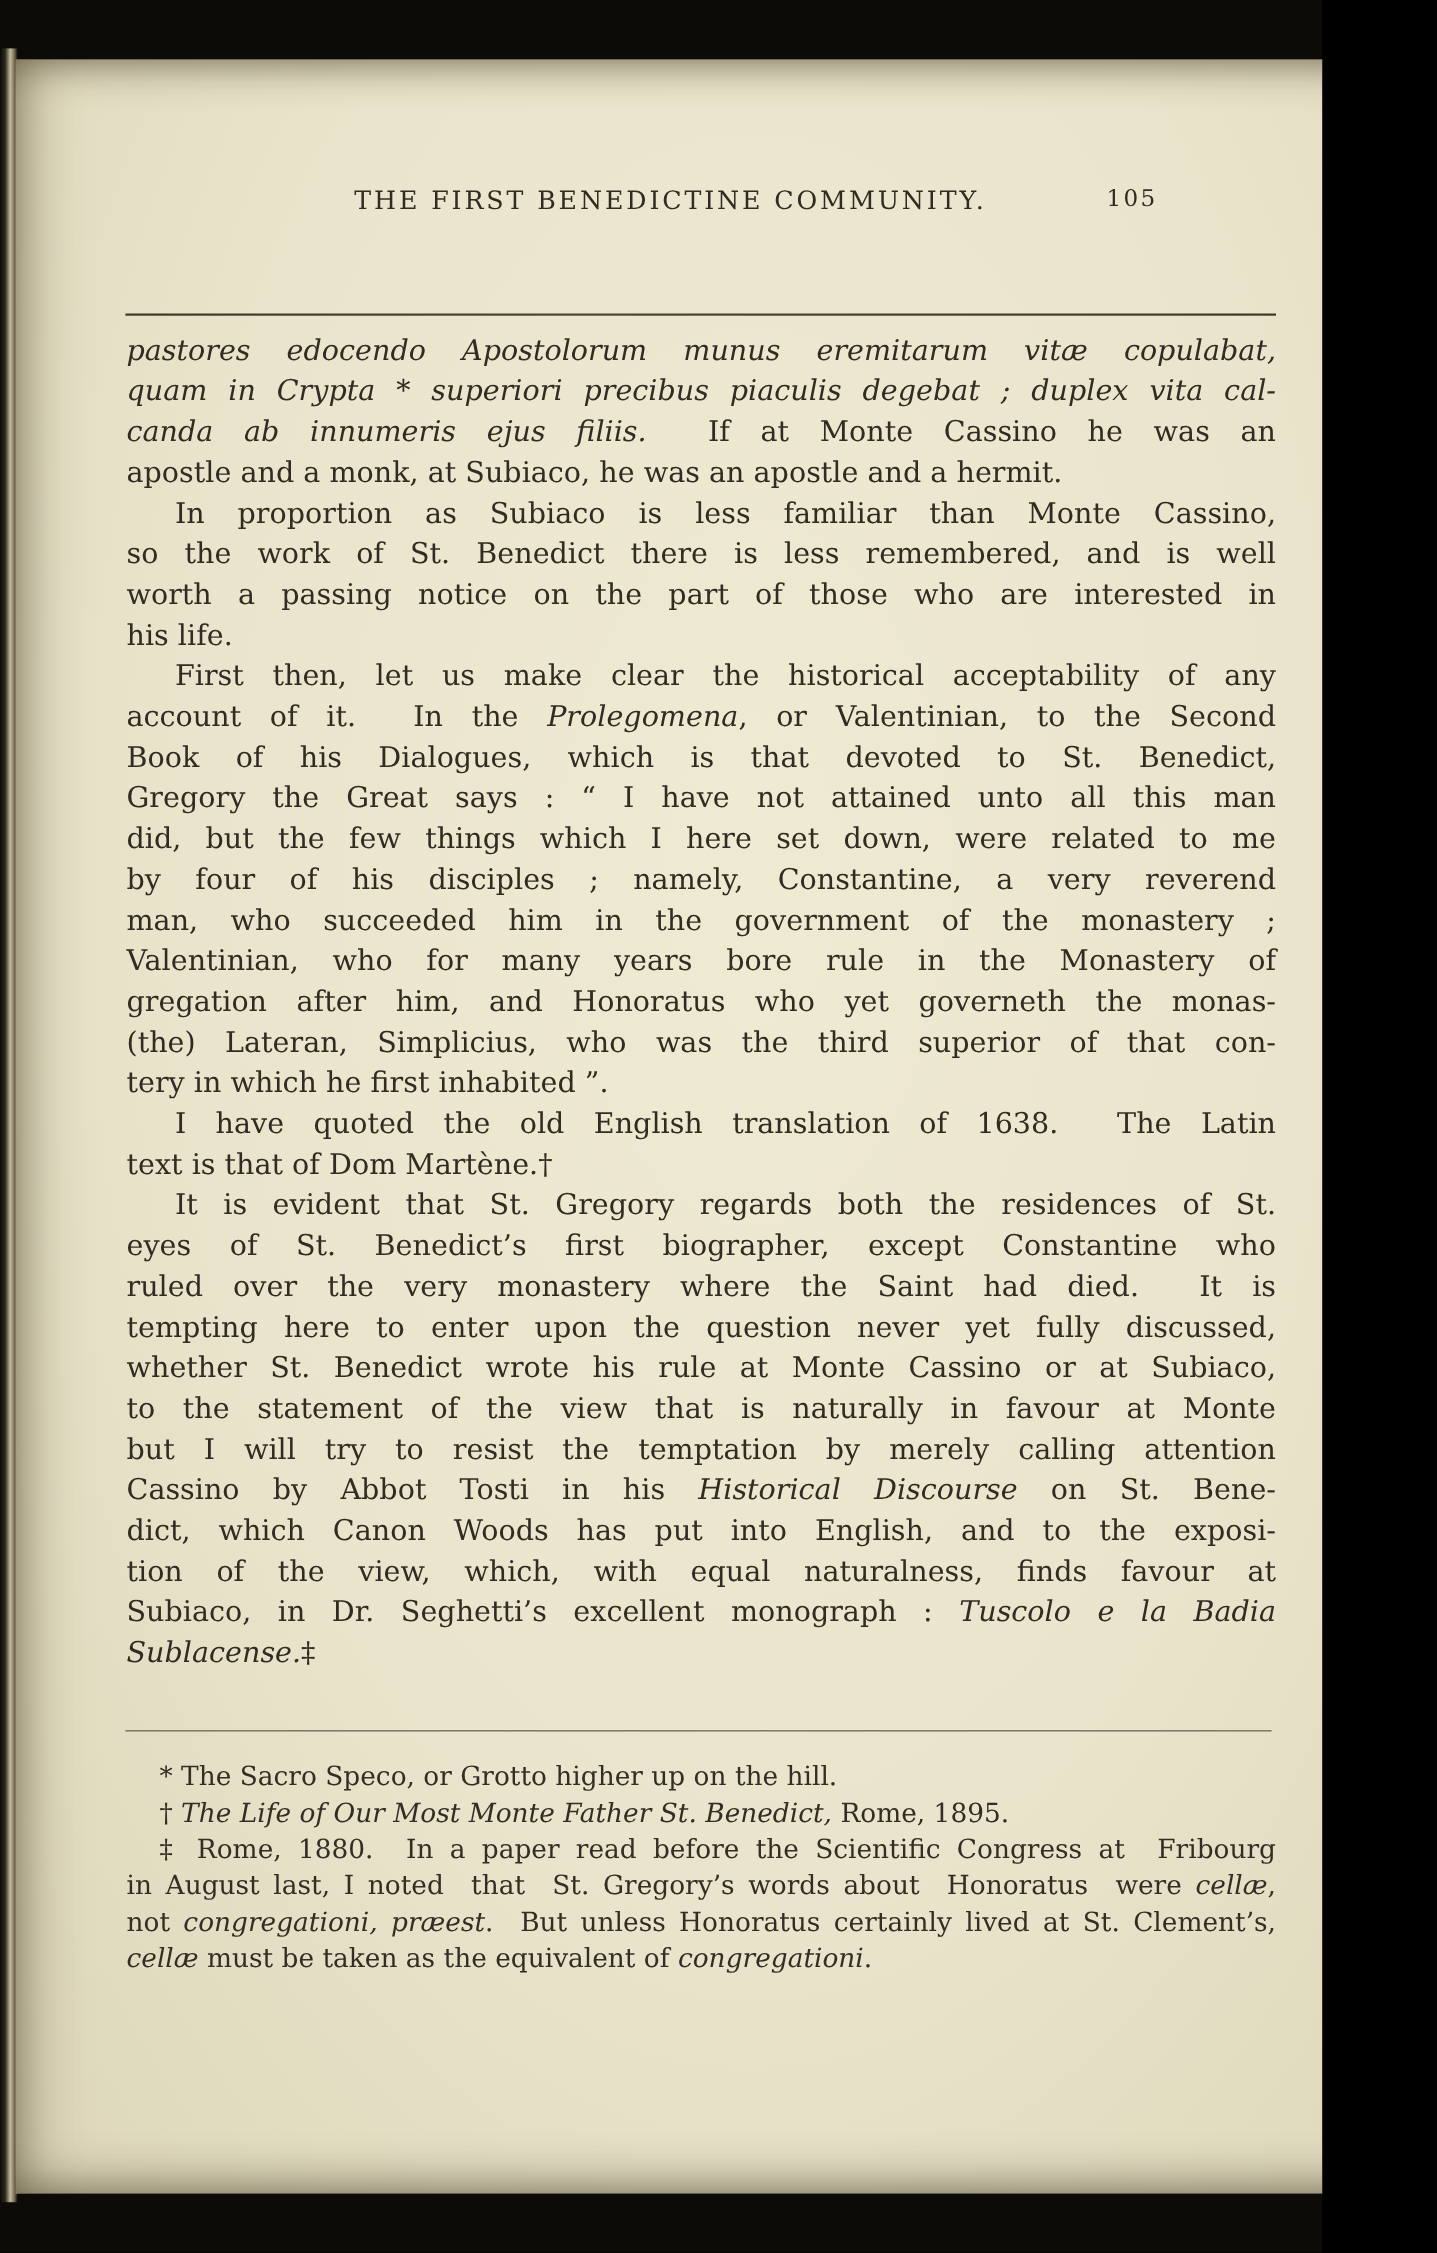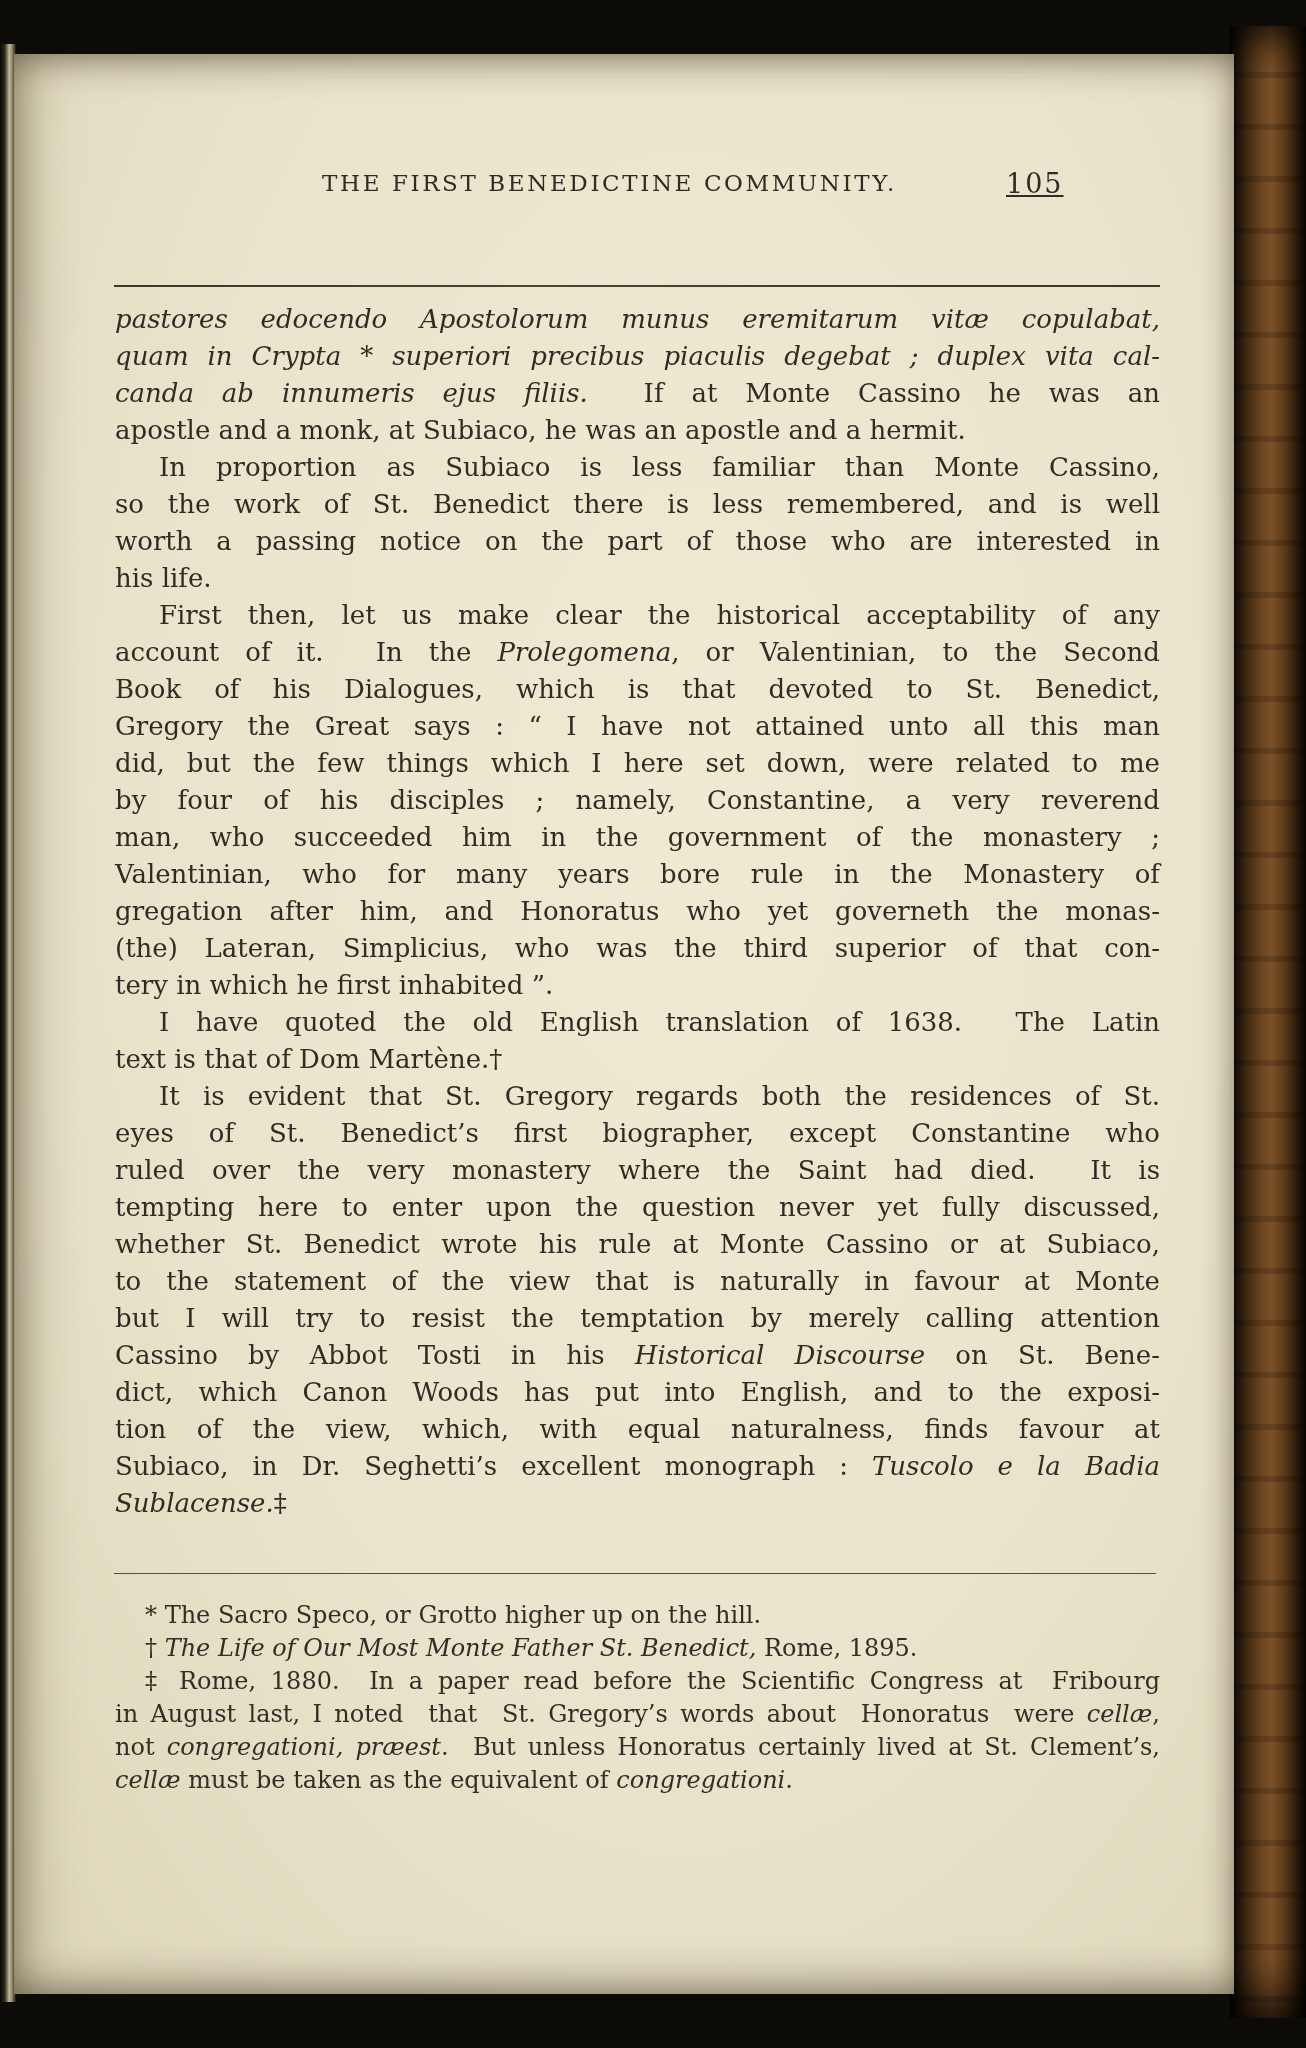--- a/index.html
+++ b/index.html
@@ -1,17 +1,17 @@
 <!DOCTYPE html>
 <html style="--ink: #312c23;"><head>
 <meta charset="utf-8">
 <style>
   html,body { margin:0; padding:0; background:#000; }
   .scan {
-    position:relative; width:1306px; height:2048px; overflow:hidden;
+    position:relative; width:1202px; height:2048px; overflow:hidden;
     background:#0d0b08;
     font-family:"DejaVu Serif", serif;
   }
   .gutter-left {
     position:absolute; left:0; top:44px; width:16px; height:1958px;
     background:linear-gradient(90deg,#0a0806 0%,#2e2a1e 30%,#c3bb9c 58%,#857c60 78%,#15110b 100%);
   }
   .fore-edge {
     position:absolute; left:1230px; top:26px; width:76px; height:1992px;
     background:
@@ -28,21 +28,21 @@
       inset 0 22px 38px -20px rgba(60,50,30,.55),
       inset 0 -26px 44px -22px rgba(60,50,30,.50);
   }
   .running-title {
     position:absolute; top:116px; left:101px; width:1045px; text-align:center;
     transform:translateX(-28px);
     font-size:23px; letter-spacing:2.6px; color:var(--ink,#2f2a21);
   }
   .page-number {
     position:absolute; top:114px; left:992px;
-    font-size:27px; letter-spacing:2px; color:var(--ink,#2f2a21);text-decoration:underline;
+    font-size:21px; letter-spacing:2px; color:var(--ink,#2f2a21);
   }
   .head-rule {
     position:absolute; top:231px; left:100px; width:1046px; height:2px;
     background:linear-gradient(90deg,#3c362b 0%,#4a4336 40%,#3c362b 100%);
   }
   .body-text {
     position:absolute; top:247px; left:101px; width:1045px;
     font-size:26px; line-height:37px; color:var(--ink,#312c23);
   }
   .footnote-rule {

